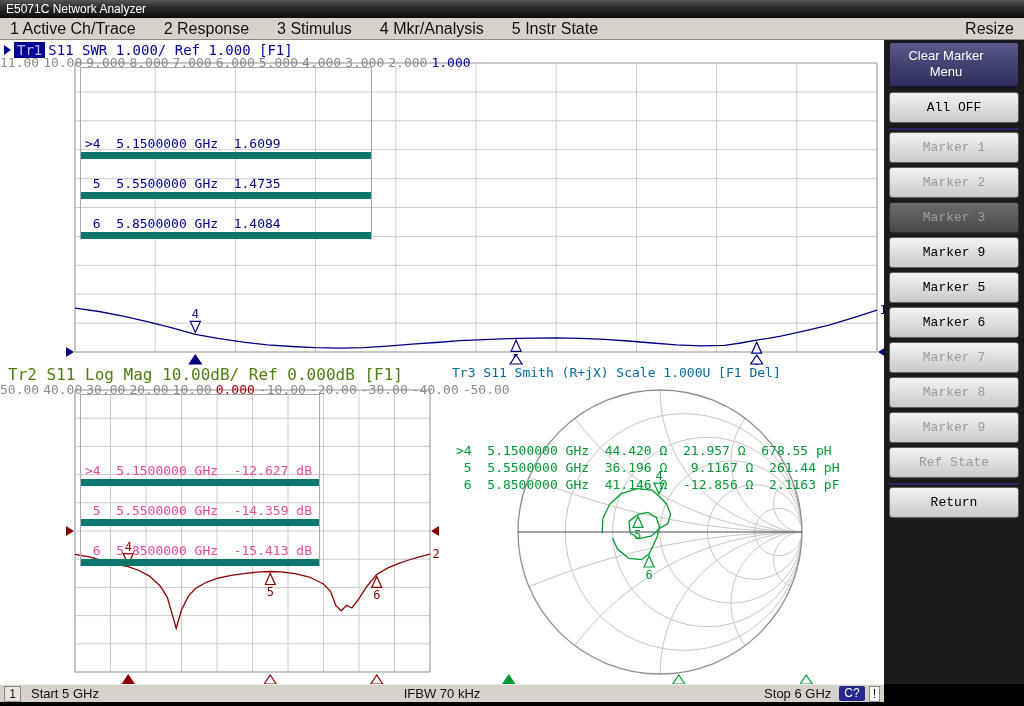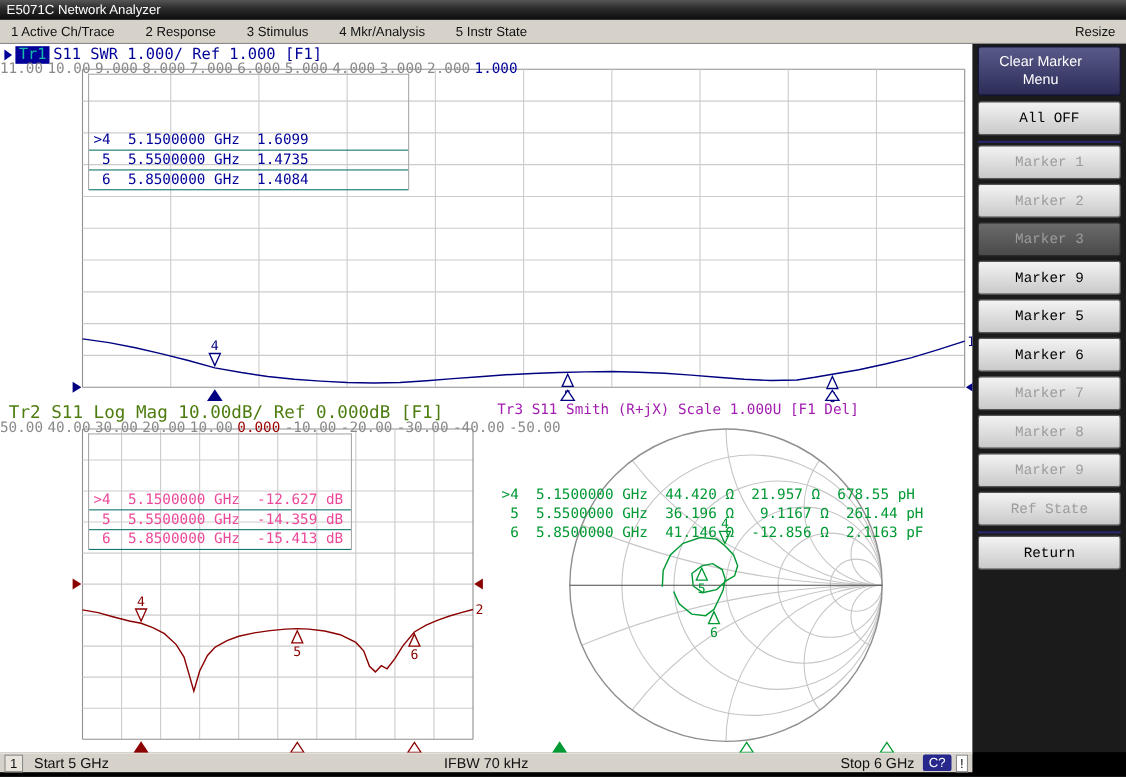--- a/index.html
+++ b/index.html
@@ -3,50 +3,50 @@
 <meta charset="utf-8">
 <style>
   html,body{margin:0;padding:0;background:#000;}
   .screen{position:relative;width:1024px;height:706px;background:#000;overflow:hidden;
           font-family:"Liberation Sans",sans-serif;}
   
   .titlebar{height:18px;background:linear-gradient(180deg,#555 0%,#2a2a2a 45%,#0c0c0c 100%);
             color:#fff;font-size:12px;line-height:18px;padding-left:6px;}
   
   .menubar{height:22px;background:#d6d2ca;border-bottom:1px solid #8a8a8a;display:flex;align-items:center;
-           font-size:12px;color:#111;padding:0 10px;box-sizing:border-box;}
+           font-size:16px;color:#111;padding:0 10px;box-sizing:border-box;}
   .menu-items{display:flex;gap:28px;}
   .menu-item{cursor:default;}
   .resize{margin-left:auto;}
   
   .content{display:flex;height:644px;}
   .display{position:relative;width:884px;height:644px;background:#fff;}
   .display svg{position:absolute;left:0;top:0;z-index:1;}
   
   .trace-header{position:absolute;z-index:2;display:flex;align-items:center;gap:3px;
                 font-family:"DejaVu Sans Mono","Liberation Mono",monospace;}
   .tr1-header{left:4px;top:2px;color:#000099;font-size:14px;}
   .tr-arrow{width:0;height:0;border-left:7px solid #000099;border-top:5px solid transparent;border-bottom:5px solid transparent;}
-  .tr-badge{background:#000099;color:#14b8a6;padding:0 3px;}
+  .tr-badge{background:#000099;color:#c4b5fd;padding:0 3px;}
   .tr2-header{left:8px;top:325px;color:#4d7c0f;font-size:16px;}
-  .tr3-header{left:452px;top:325px;color:#a21caf;font-size:13px;}
+  .tr3-header{left:452px;top:325px;color:#0369a1;font-size:13px;}
   
   .ticks{position:absolute;left:0;width:68px;display:flex;flex-direction:row;justify-content:space-between;
          text-align:right;font:13px "DejaVu Sans Mono","Liberation Mono",monospace;color:#8a8a8a;z-index:2;}
   .tr1-ticks{top:15px;height:305px;}
   .tr2-ticks{top:342px;height:298px;}
   .tick{display:block;height:16px;line-height:16px;padding-right:4px;}
   .tr1-ticks .tick:last-of-type{color:#000099;}
   .tr2-ticks .tick:nth-of-type(6){color:#9b0000;}
   
   .readout{position:absolute;font:13px "DejaVu Sans Mono","Liberation Mono",monospace;line-height:17px;
            white-space:pre;z-index:2;}
   .readout .row{padding:0 4px;height:17px;}
   .readout.boxed{border:1px solid #a9a9a9;border-bottom:none;}
-  .readout.boxed .row{border-bottom:1px solid #0f766e;}
+  .readout.boxed .row{border-bottom:7px solid #0f766e;margin-top:16px;}
   .tr1-readout{left:80px;top:27px;width:290px;color:#000099;}
   .tr2-readout{left:80px;top:354px;width:238px;color:#ec4899;}
   .tr3-readout{left:452px;top:351px;color:#009933;}
   
   .sidebar{width:140px;height:644px;background:#1b1b1b;padding:2px 5px;box-sizing:border-box;}
   .softkey-header{background:linear-gradient(180deg,#5a5a8a,#2c2c58);color:#fff;text-align:center;
                   font-size:13px;padding:5px 16px 6px 0;border:1px solid #15153a;border-radius:3px;line-height:16px;}
   .softkeys{display:flex;flex-direction:column;margin-top:3px;}
   .softkey{display:block;width:100%;box-sizing:border-box;height:31px;margin:2px 0;font-size:13px;color:#000;
            background:linear-gradient(180deg,#f3f3f3,#c9c9c9);border:1px solid #5f5f5f;border-radius:3px;

